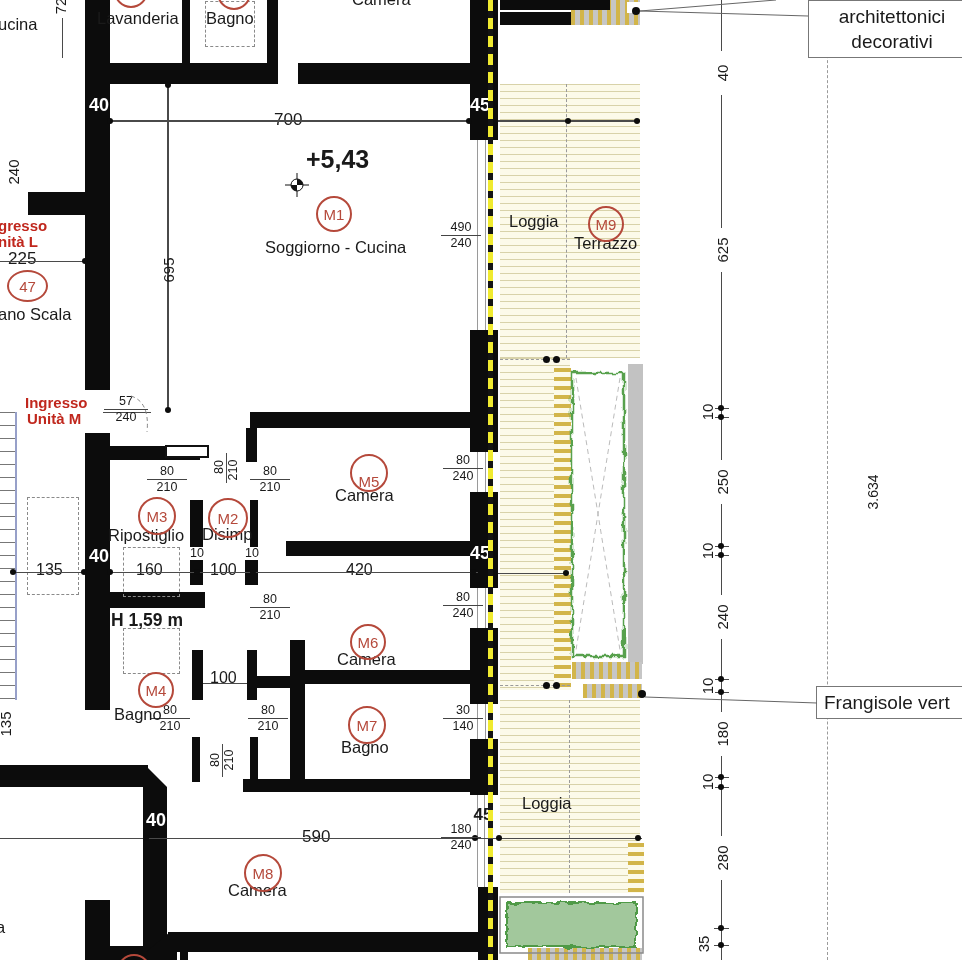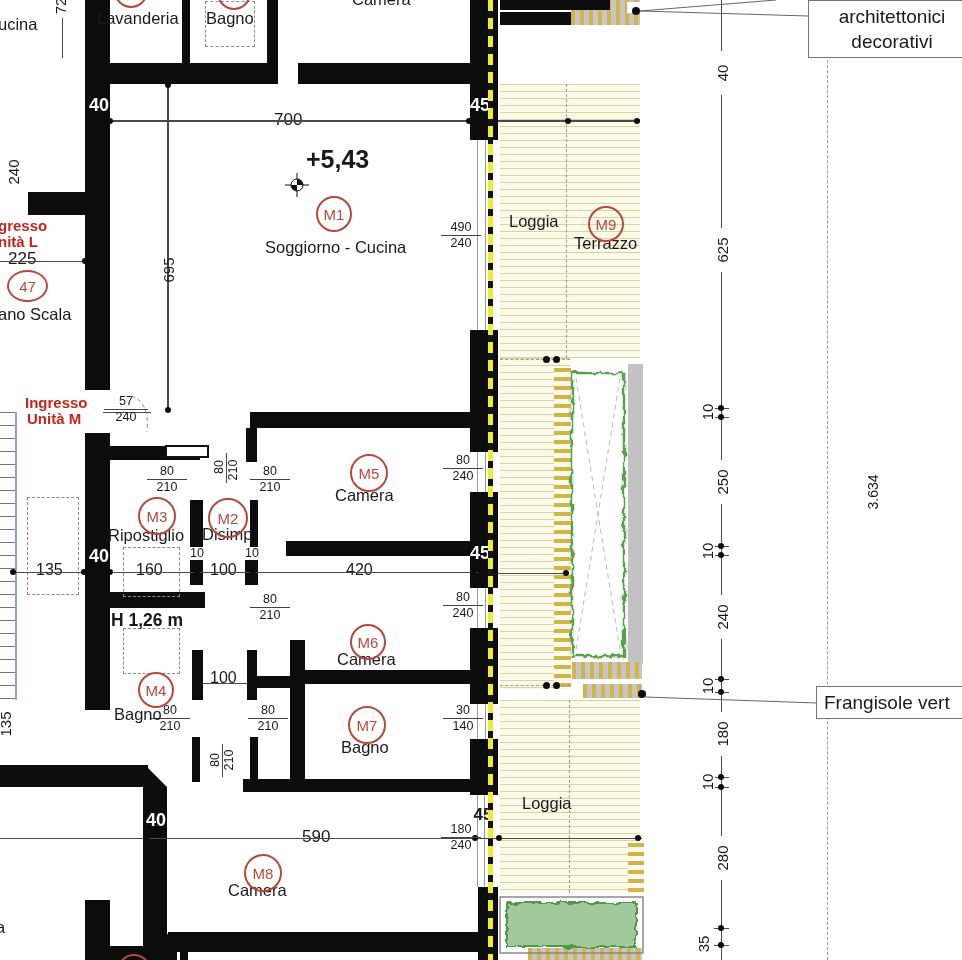--- a/index.html
+++ b/index.html
@@ -324,36 +324,36 @@
   <div class="lbl room" style="left:108px;top:527px;z-index:50;">Ripostiglio</div>
   <div class="lbl room" style="left:202px;top:526px;z-index:50;">Disimp</div>
   <div class="lbl room" style="left:335px;top:487px;">Camera</div>
   <div class="lbl room" style="left:337px;top:651px;">Camera</div>
   <div class="lbl room" style="left:114px;top:706px;z-index:50;">Bagno</div>
   <div class="lbl room" style="left:341px;top:739px;">Bagno</div>
   <div class="lbl room" style="left:228px;top:882px;">Camera</div>
   <div class="lbl room" style="left:509px;top:213px;z-index:50;">Loggia</div>
   <div class="lbl room" style="left:574px;top:235px;z-index:50;">Terrazzo</div>
   <div class="lbl room" style="left:522px;top:795px;z-index:50;">Loggia</div>
-  <div class="lbl bold" style="left:111px;top:611px;font-size:17.5px;z-index:50;">H 1,26 m</div>
+  <div class="lbl bold" style="left:111px;top:611px;font-size:17.5px;z-index:50;">H 1,59 m</div>
   <div class="lbl room" style="left:-4px;top:919px;">a</div>
 
   <div class="tag" style="left:316px;top:196px;width:32px;height:32px;">
       <span>M1</span>
     </div>
   <div class="tag" style="left:208px;top:498px;width:36px;height:36px;">
       <span>M2</span>
     </div>
   <div class="tag" style="left:138px;top:497px;width:34px;height:34px;">
       <span>M3</span>
     </div>
   <div class="tag" style="left:138px;top:672px;width:32px;height:32px;">
       <span>M4</span>
     </div>
-  <div class="tag" style="left:350px;top:454px;width:34px;height:34px;">
+  <div class="tag" style="left:350px;top:454px;width:34px;height:34px;align-items:flex-end;">
       <span>M5</span>
     </div>
   <div class="tag" style="left:350px;top:624px;width:32px;height:32px;">
       <span>M6</span>
     </div>
   <div class="tag" style="left:348px;top:706px;width:34px;height:34px;">
       <span>M7</span>
     </div>
   <div class="tag" style="left:244px;top:854px;width:34px;height:34px;">
       <span>M8</span>

